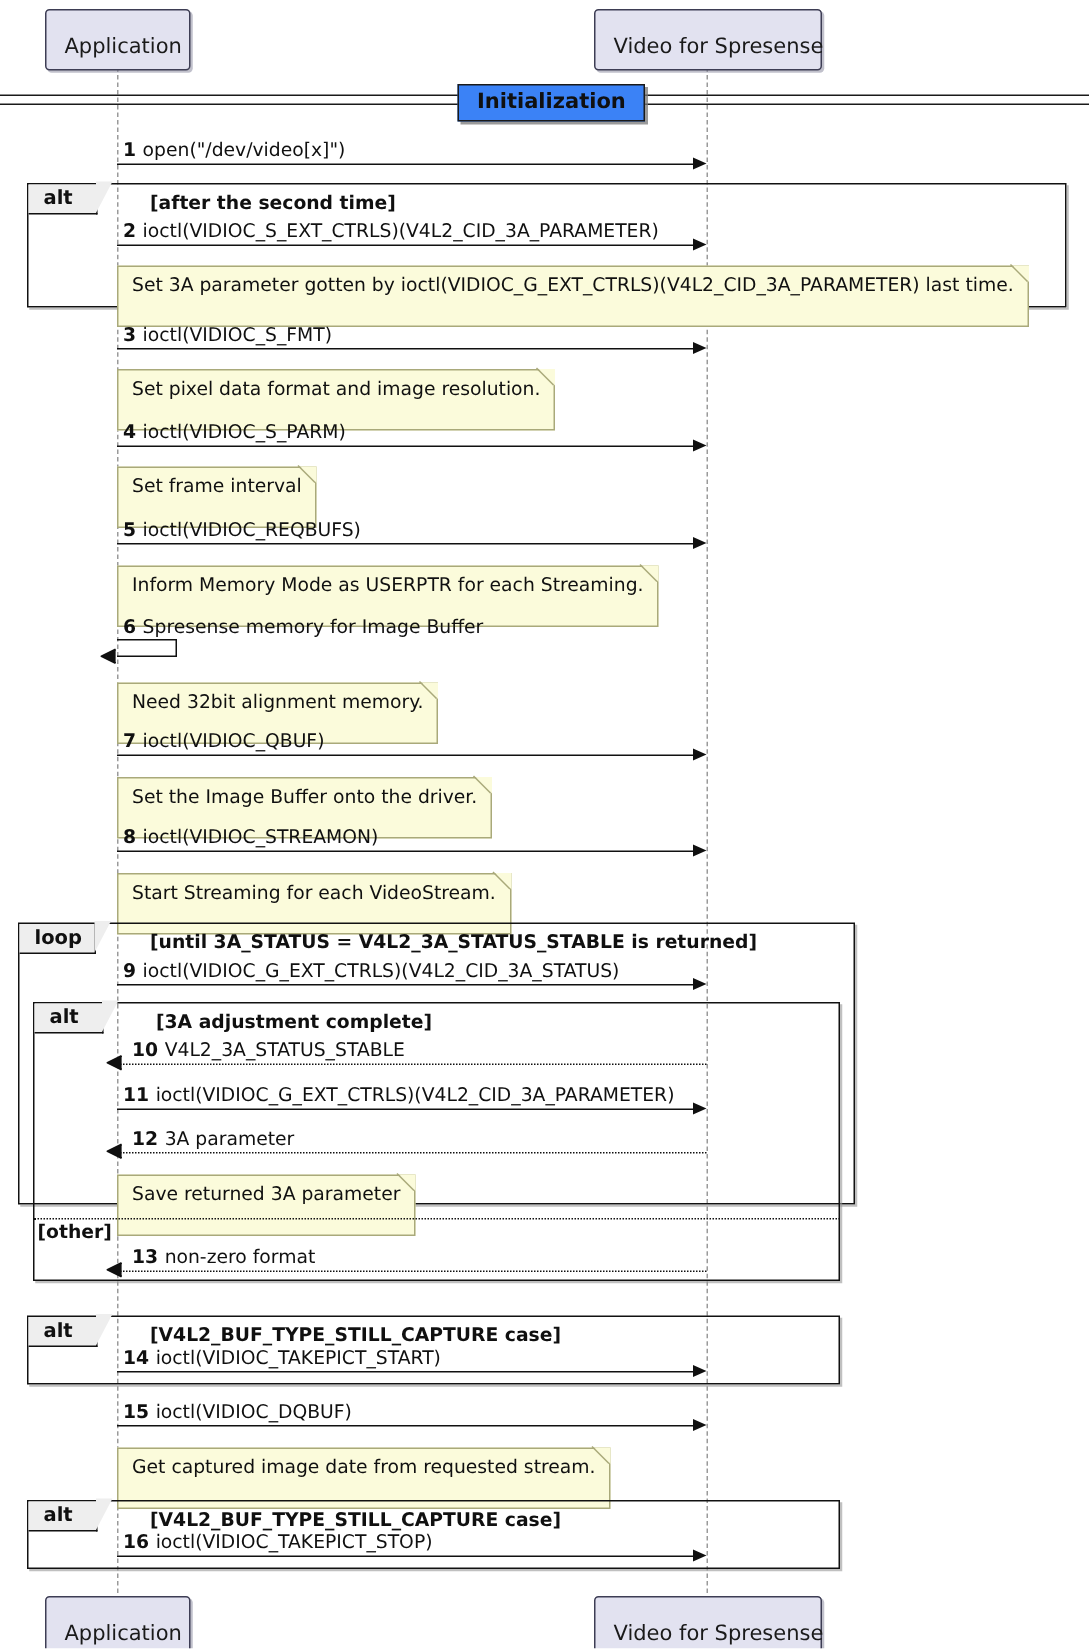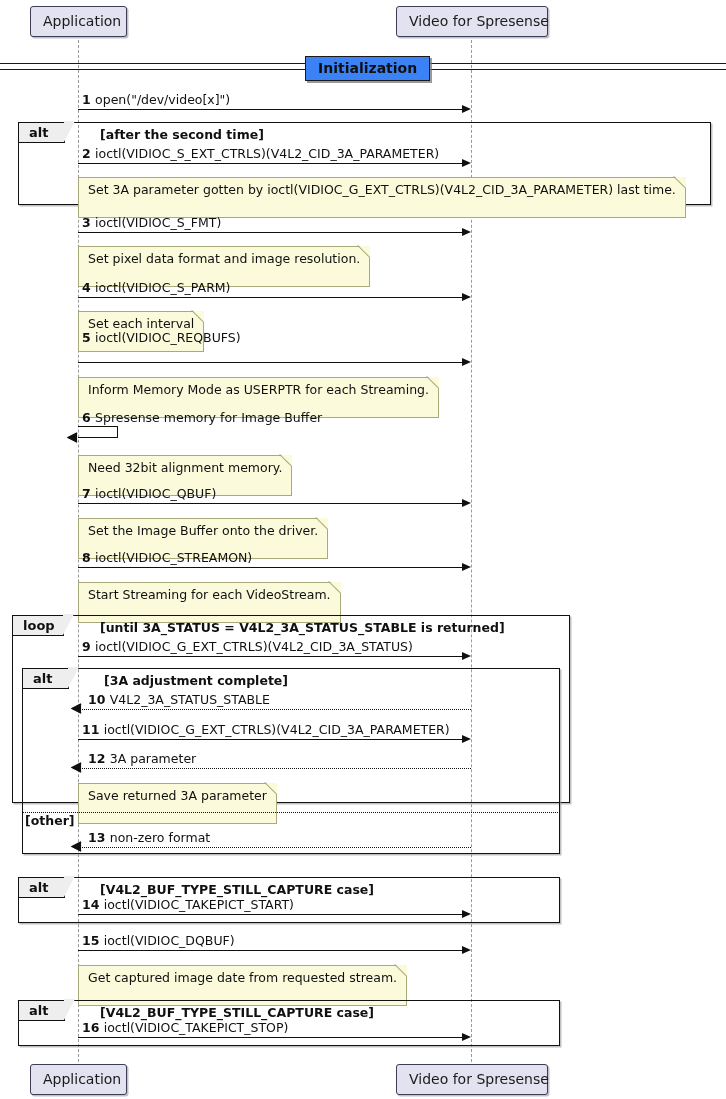--- a/index.html
+++ b/index.html
@@ -24,21 +24,21 @@
   .participant {
     position: absolute;
     box-sizing: border-box;
     background: #E2E2F0;
     border: 1px solid #3D3D54;
     border-radius: 3px;
     font-size: 14px;
     color: #1a1a1a;
     text-align: center;
     line-height: 1;
-    padding: 7px 12px 8px 12px;
+    padding: 17px 12px 8px 12px;
     white-space: nowrap;
     box-shadow: 1.5px 1.5px 0 rgba(140,140,160,0.55);
   }
 
   
   .lifeline {
     position: absolute;
     width: 0;
     border-left: 1px dashed #9a9a9a;
   }
@@ -256,25 +256,25 @@
   </div>
 
   <div class="msg-label" style="left:82px; top:282px;">
     <b>4 </b>
     <span>ioctl(VIDIOC_S_PARM)</span>
   </div>
   <div class="msg-line" style="left:78px; top:297px; width:386px;"></div>
   <div class="arrow-right" style="left:462px; top:292.5px;"></div>
 
   <div class="note" style="left:78px; top:311px;">
-    <span>Set each interval</span>
-    <span class="note-fold"></span>
-  </div>
-
-  <div class="msg-label" style="left:82px; top:332px;">
+    <span>Set frame interval</span>
+    <span class="note-fold"></span>
+  </div>
+
+  <div class="msg-label" style="left:82px; top:347px;">
     <b>5 </b>
     <span>ioctl(VIDIOC_REQBUFS)</span>
   </div>
   <div class="msg-line" style="left:78px; top:362px; width:386px;"></div>
   <div class="arrow-right" style="left:462px; top:357.5px;"></div>
 
   <div class="note" style="left:78px; top:377px;">
     <span>Inform Memory Mode as USERPTR for each Streaming.</span>
     <span class="note-fold"></span>
   </div>

